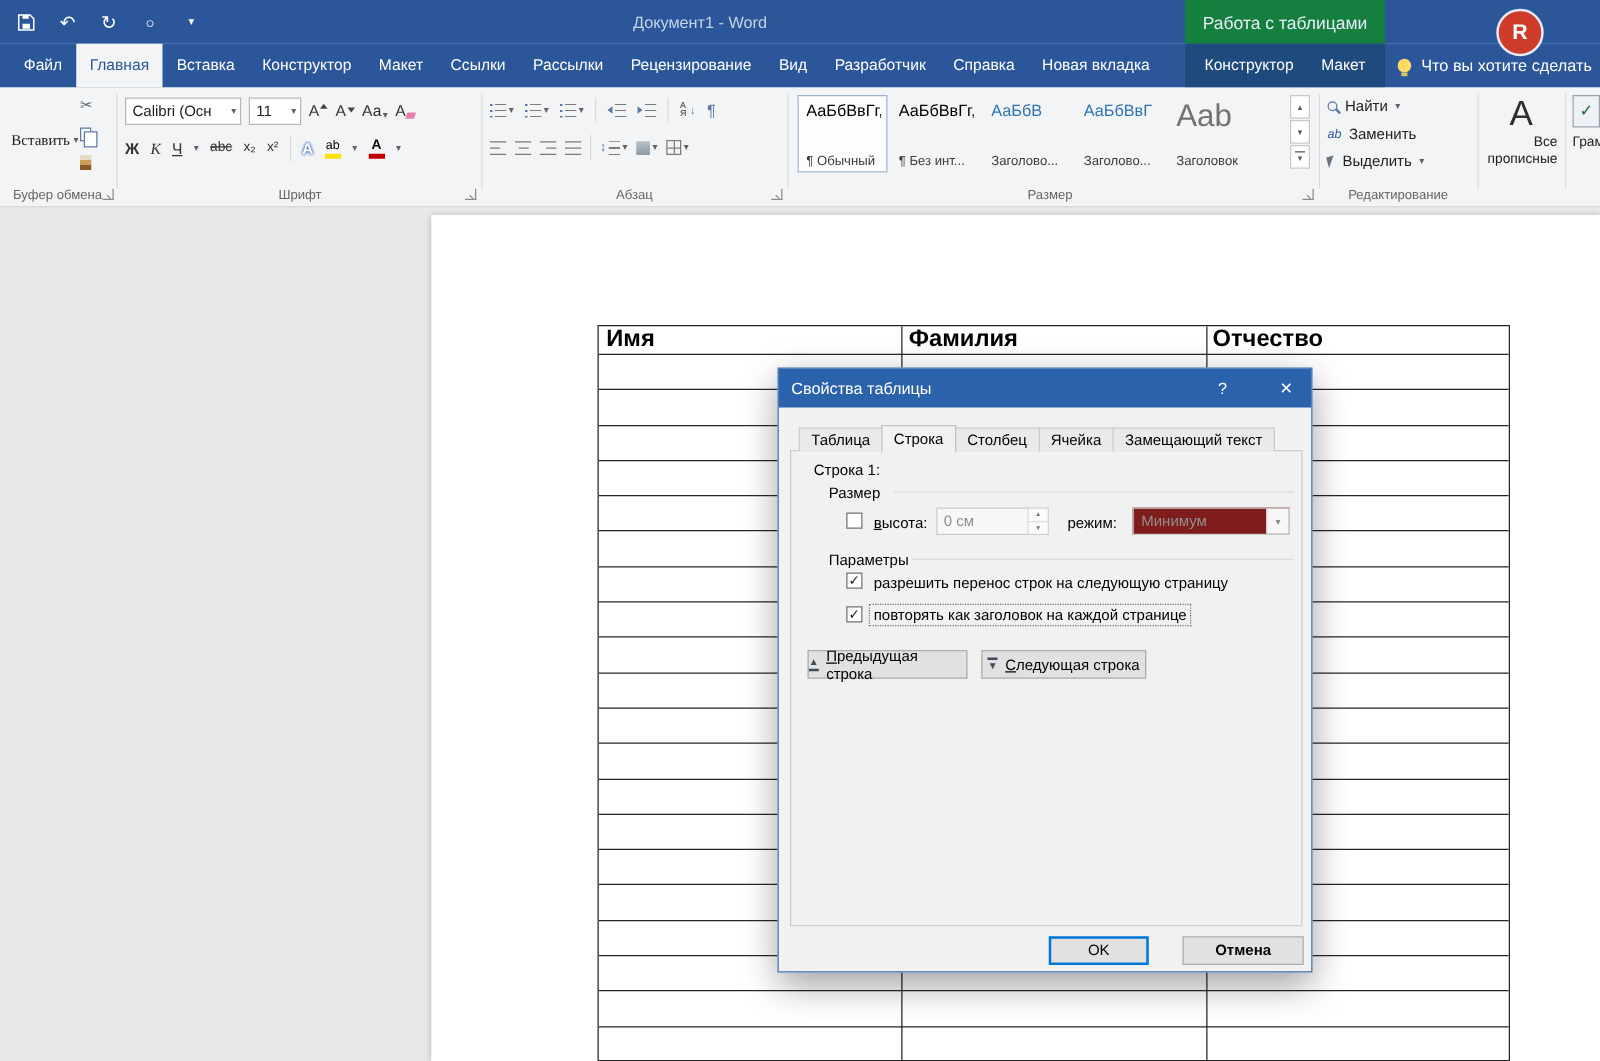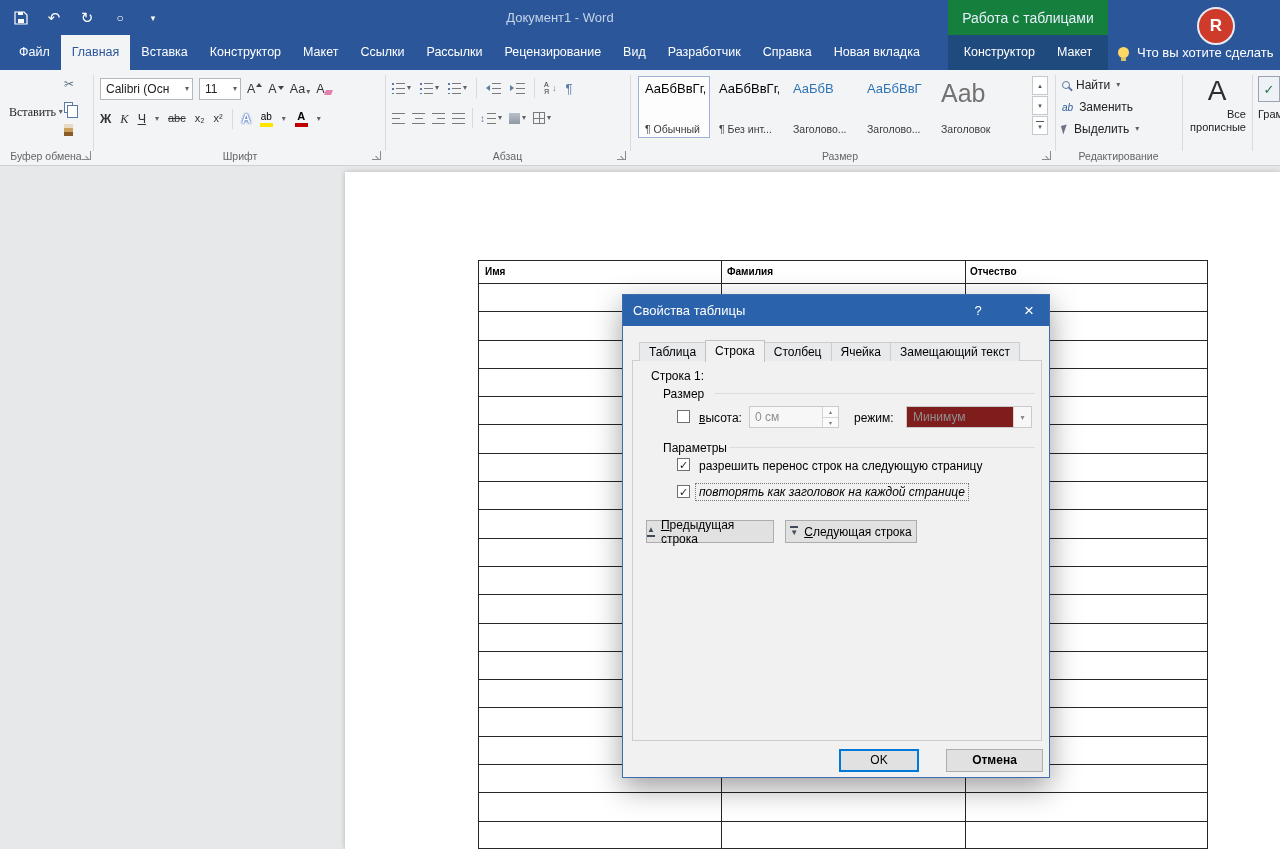--- a/index.html
+++ b/index.html
@@ -110,21 +110,21 @@
   .partial-grp { position:absolute; left:1258px; top:6px; width:30px; display:flex; flex-direction:column; align-items:flex-start; gap:6px; }
   .partial-grp .pic { width:22px; height:26px; border:1px solid #9aa5b1; background:#eef1f5; display:flex; align-items:center; justify-content:center; color:#217346; font-size:13px; }
   .partial-grp .lbl { font-size:11px; color:#222; }
 
   
   .docarea { position:absolute; left:0; top:166px; width:1280px; height:683px; background:#e7e8ea; overflow:hidden; }
   .page { position:absolute; left:345px; top:6px; width:935px; height:677px; background:#fff; box-shadow:0 0 5px rgba(0,0,0,.22); }
   .dtable { position:absolute; left:133px; top:88px; width:730px; height:589px; border:1px solid #262626; overflow:hidden; }
   .vline { position:absolute; top:0; bottom:0; width:1px; background:#262626; }
   .thead { display:flex; height:23px; border-bottom:1px solid #262626; }
-  .thcell { font-weight:bold; font-size:10px; color:#000; padding-left:6px; line-height:22px; }
+  .thcell { font-weight:bold; font-size:19px; color:#000; padding-left:6px; line-height:22px; }
   .thcell:nth-child(1){ width:242px; } .thcell:nth-child(2){ width:243px; } .thcell:nth-child(3){ width:243px; }
   .trow { height:28.3px; border-bottom:1px solid #262626; }
 
   
   .dialog { position:absolute; left:622px; top:294px; width:428px; height:484px; background:#f1f1f2; border:1px solid #3c6daf; box-shadow:0 10px 28px rgba(0,0,0,.38); z-index:100; font-size:12px; color:#000; }
   .dlg-title { position:absolute; left:0; top:0; right:0; height:31px; background:#2b62ac; color:#fff; display:flex; align-items:center; padding-left:10px; font-size:13px; }
   .dlg-help { position:absolute; left:340px; top:0; width:30px; height:31px; display:flex; align-items:center; justify-content:center; color:#fff; font-size:13px; }
   .dlg-close { position:absolute; right:4px; top:0; width:32px; height:31px; display:flex; align-items:center; justify-content:center; color:#fff; font-size:17px; }
   .dlg-tabs { position:absolute; left:16px; top:44px; display:flex; align-items:flex-end; height:22px; z-index:3; }
   .dlg-tab { height:19px; line-height:18px; padding:0 9px; background:#e9eaeb; border:1px solid #cdcdcf; border-bottom:none; margin-right:-1px; white-space:nowrap; }
@@ -489,21 +489,21 @@
       <span class="arrow">▾</span>
     </span>
 
     <span class="dlg-item" style="left:40px;top:146px;">Параметры</span>
     <span class="grpline" style="left:106px;top:152px;width:306px;"></span>
 
     <span class="cb checked" style="left:54px;top:163px;"></span>
     <span class="dlg-item" style="left:76px;top:164px;">разрешить перенос строк на следующую страницу</span>
 
     <span class="cb checked" style="left:54px;top:190px;"></span>
-    <span class="dlg-item focusrect" style="left:72px;top:188px;font-style:italic;">повторять как заголовок на каждой странице</span>
+    <span class="dlg-item focusrect" style="left:72px;top:188px;">повторять как заголовок на каждой странице</span>
 
     <span class="navbtn" style="left:23px;width:128px;">
       <span class="navic prev">▲</span>
       <span class="mn">Предыдущая строка</span>
     </span>
     <span class="navbtn" style="left:162px;width:132px;">
       <span class="navic next">▼</span>
       <span class="mn">Следующая строка</span>
     </span>
 

